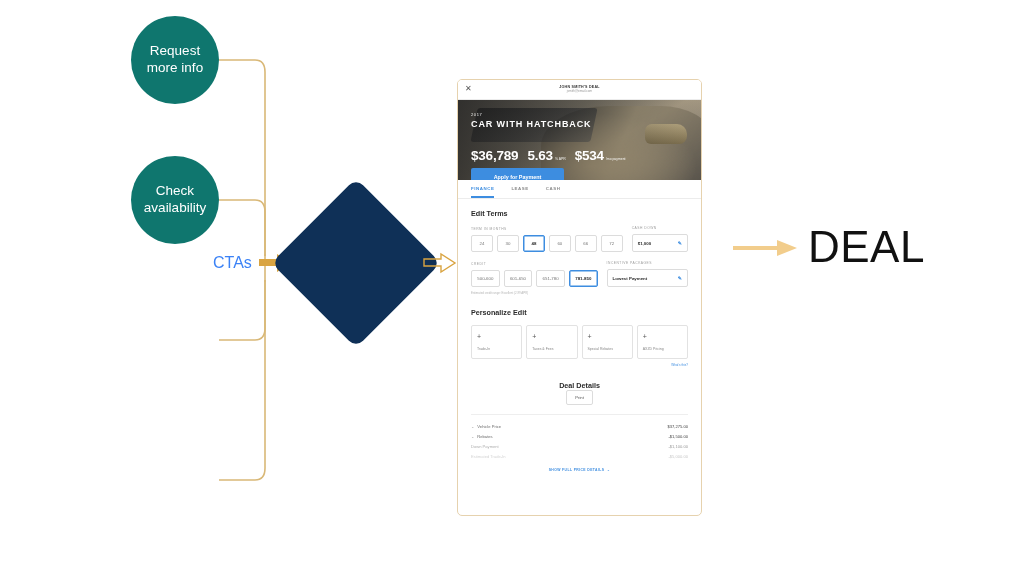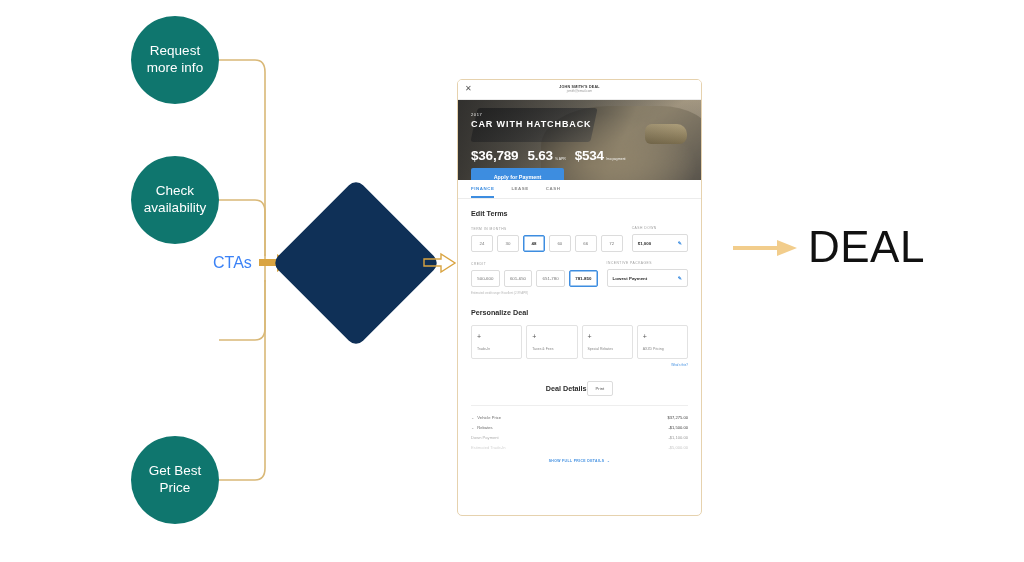--- a/index.html
+++ b/index.html
@@ -166,21 +166,21 @@
 
   .cards { display: flex; gap: 4px; }
   .card {
     flex: 1; border: 1px solid #e2e2e2; border-radius: 2px; background: #fff;
     padding: 7px 5px 7px; min-height: 30px;
   }
   .card .plus { font-size: 7px; color: #555; line-height: 1; margin-bottom: 7px; }
   .card .cl { font-size: 3.5px; color: #888; }
   .whats { text-align: right; font-size: 3.1px; color: #3d8de0; margin-top: 4px; }
 
-  .dd-head { display: flex; align-items: center; justify-content: center; }
+  .dd-head { display: flex; align-items: center; justify-content: space-between; flex-direction: column; }
   .print-btn {
     border: 1px solid #dcdcdc; border-radius: 2px; background: #fff;
     font-size: 4.2px; color: #555; padding: 4px 8px;
   }
   .dd-rule { border-top: 1px solid #eee; margin: 9px 0 6px; }
   .dd-row { display: flex; justify-content: space-between; align-items: center; padding: 2.5px 0; font-size: 4.1px; }
   .dd-row .lft { display: flex; align-items: center; gap: 3px; color: #6b6b6b; }
   .dd-row .chev { color: #9a9a9a; font-size: 4px; }
   .dd-row .val { color: #444; }
   .dd-row.f1 { opacity: .55; }
@@ -191,23 +191,20 @@
 <body>
 
 <div id="stage">
 
   <div class="cta-circle" id="cta0">
     <span>Request<br>more info</span>
   </div>
   <div class="cta-circle" id="cta1">
     <span>Check<br>availability</span>
   </div>
-  <div class="cta-circle" id="cta3">
-    <span>Get Best<br>Price</span>
-  </div>
 
   <svg class="bracket" viewBox="0 0 66 440">
     <path d="M0,12 H36 Q46,12 46,24 V208" fill="none" stroke="#d9b877" stroke-width="1.6"></path>
     <path d="M0,152 H36 Q46,152 46,164 V208" fill="none" stroke="#d9b877" stroke-width="1.6"></path>
     <path d="M0,292 H36 Q46,292 46,280 V232" fill="none" stroke="#d9b877" stroke-width="1.6"></path>
     <path d="M0,432 H36 Q46,432 46,420 V232" fill="none" stroke="#d9b877" stroke-width="1.6"></path>
     <line x1="46" y1="206" x2="46" y2="234" stroke="#d9b877" stroke-width="1.6"></line>
   </svg>
 
   <div id="ctas-label">CTAs</div>
@@ -299,21 +296,21 @@
             <span>Lowest Payment</span>
             <span class="pencil">✎</span>
           </div>
         </div>
       </div>
 
       <div class="note">Estimated credit range: Excellent (2.99 APR)</div>
     </div>
 
     <div class="ph-sec" style="padding-top:13px;">
-      <div class="ph-h">Personalize Deal</div>
+      <div class="ph-h">Personalize Edit</div>
       <div class="cards" style="margin-top:8px;">
         <div class="card">
           <div class="plus">+</div>
           <div class="cl">Trade-In</div>
         </div>
         <div class="card">
           <div class="plus">+</div>
           <div class="cl">Taxes &amp; Fees</div>
         </div>
         <div class="card">

